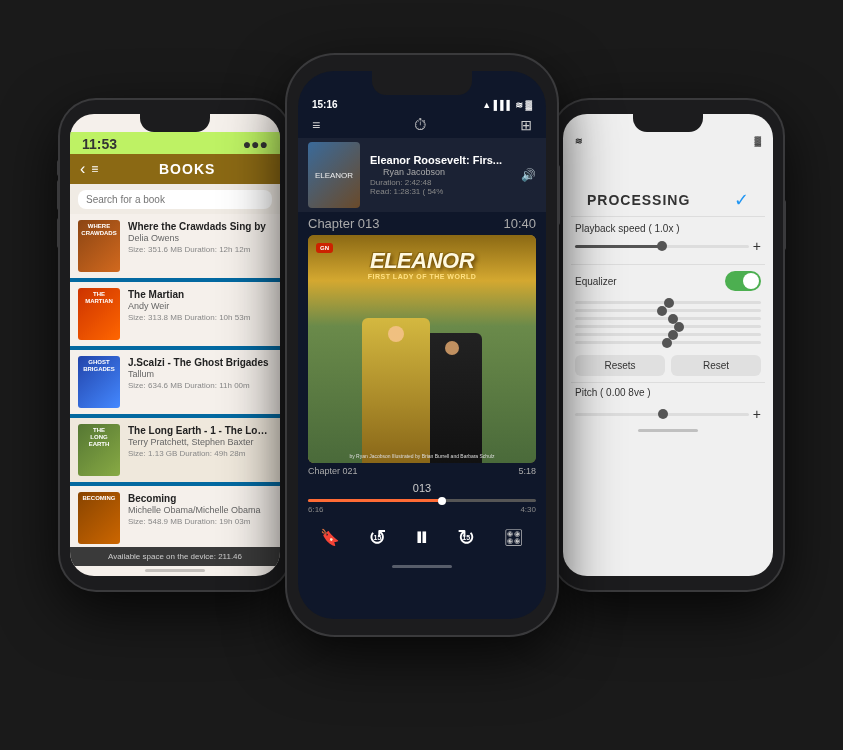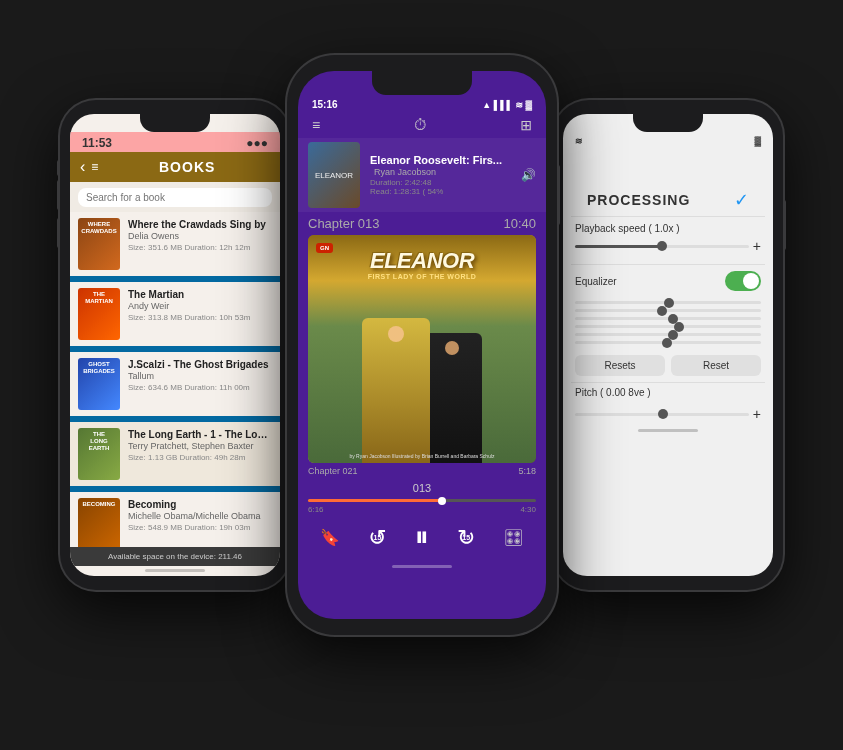--- a/index.html
+++ b/index.html
@@ -109,24 +109,24 @@
       display: flex;
       flex-direction: column;
       height: 100%;
     }
 
     .books-status-bar {
       display: flex;
       justify-content: space-between;
       align-items: center;
       padding: 4px 12px 2px;
-      font-size: 12px;
+      font-size: 14px;
       font-weight: 600;
       color: #333;
-      background: #fca5a5;
+      background: #bef264;
     }
 
     .books-header {
       background: #8b6914;
       padding: 6px 10px;
       display: flex;
       align-items: center;
       gap: 6px;
     }
 
@@ -168,21 +168,21 @@
     .books-list {
       flex: 1;
       overflow-y: auto;
       background: #f5f0eb;
     }
 
     .book-item {
       display: flex;
       align-items: flex-start;
       padding: 6px 8px;
-      border-bottom: 6px solid #0369a1;
+      border-bottom: 4px solid #0369a1;
       gap: 8px;
     }
 
     .book-cover {
       width: 42px;
       height: 52px;
       border-radius: 3px;
       flex-shrink: 0;
       overflow: hidden;
       position: relative;
@@ -237,21 +237,21 @@
       padding: 3px;
       line-height: 1.2;
       text-align: center;
     }
 
     
     .player-screen {
       display: flex;
       flex-direction: column;
       height: 100%;
-      background: #4c1d95;
+      background: #0f172a;
       color: white;
     }
 
     .player-status-bar {
       display: flex;
       justify-content: space-between;
       align-items: center;
       padding: 4px 14px 2px;
       font-size: 10px;
       font-weight: 600;
@@ -291,21 +291,21 @@
 
     .player-book-title {
       font-size: 11px;
       font-weight: 700;
       color: white;
     }
 
     .player-book-author {
       font-size: 9px;
       color: #aaa;
-      margin: 1px 4px;
+      margin: 1px 13px;
     }
 
     .player-book-duration {
       font-size: 8px;
       color: #888;
     }
 
     .player-book-read {
       font-size: 8px;
       color: #888;

